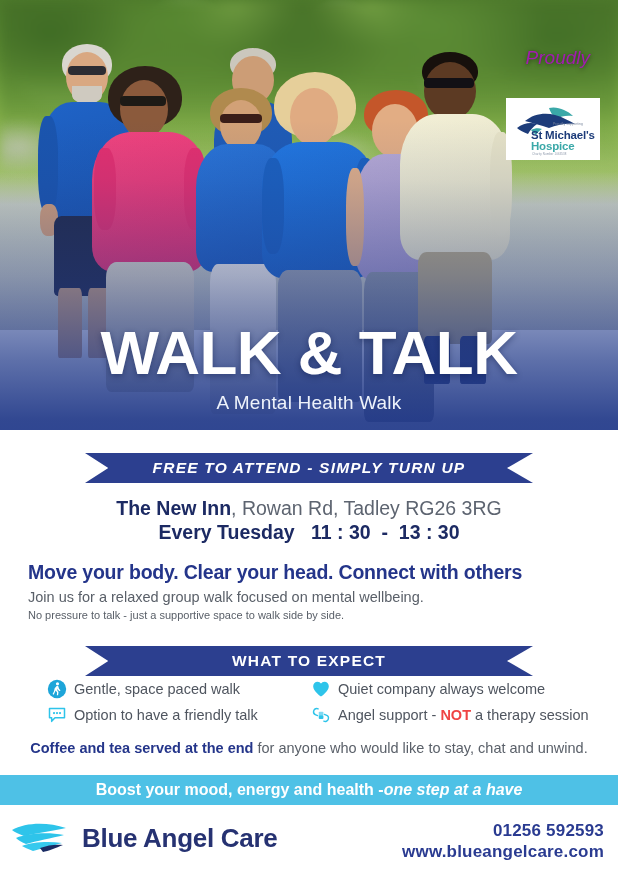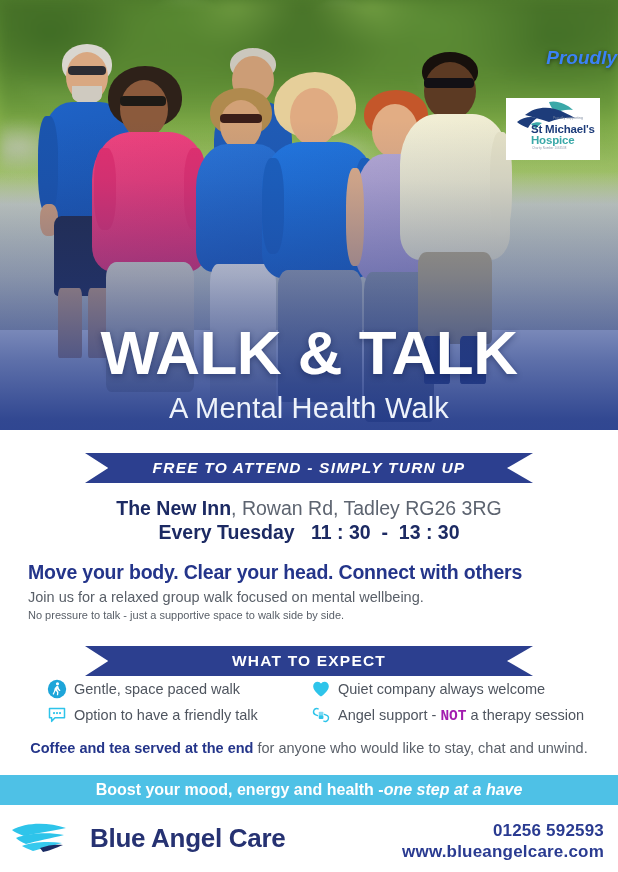--- a/index.html
+++ b/index.html
@@ -109,47 +109,47 @@
     line-height: 1;
     font-weight: 800;
     letter-spacing: -0.5px;
     color: #ffffff;
     text-shadow: 0 2px 6px rgba(10,25,70,.45);
   }
   .hero-sub {
     position: absolute;
     left: 0; top: 392px; width: 618px;
     text-align: center;
-    font-size: 29px;
+    font-size: 19px;
     font-weight: 400;
     color: #eef3fb;
     letter-spacing: .2px;
   }
 
   
   .proudly {
     position: absolute;
-    right: 1px; top: 48px;
+    right: 28px; top: 48px;
     width: 130px;
     text-align: right;
-    color: #3b82f6;
+    color: #a21caf;
     font-style: italic;
-    font-weight: 700;
+    font-weight: 400;
     font-size: 19px;
     line-height: 1.06;
     text-shadow: 0 1px 4px rgba(0,0,0,.5);
     z-index: 6;
   }
   .hospice-card {
     position: absolute;
     right: 18px; top: 98px;
     width: 94px; height: 62px;
     background: #ffffff;
     z-index: 6;
-    display: flex; align-items: flex-start; justify-content: center;
+    display: flex; align-items: flex-end; justify-content: center;
   }
   .hospice-inner { position: relative; width: 88px; height: 56px; }
   .hospice-txt1 {
     position: absolute; left: 22px; top: 25px;
     font-size: 11.5px; font-weight: 700; color: #1d3c7a; letter-spacing: -.2px;
   }
   .hospice-txt2 {
     position: absolute; left: 22px; top: 36px;
     font-size: 11.5px; font-weight: 700; color: #3aa8a8; letter-spacing: -.2px;
   }
@@ -203,21 +203,21 @@
     position: absolute; left: 28px; top: 609px;
     font-size: 11px; color: #5a6069;
   }
 
   
   .expect-item {
     position: absolute;
     display: flex; align-items: center; gap: 7px;
     font-size: 14.5px; color: #4f555f;
   }
-  .expect-item b { color: #a21caf; font-weight: 800; font-family: Liberation Mono, monospace; }
+  .expect-item b { color: #ef4444; font-weight: 800; }
 
   .ico { width: 20px; height: 20px; flex: 0 0 20px; display:block; }
 
   .closing {
     position: absolute; left: 12px; top: 740px; width: 594px;
     text-align: center; font-size: 14.5px; color: #5a6069;
   }
   .closing b { color: #24358a; font-weight: 800; }
 
   
@@ -226,21 +226,21 @@
     width: 618px; height: 30px;
     background: #4ec1e6;
     display: flex; align-items: center; justify-content: center;
     color: #ffffff; font-weight: 800; font-size: 16px;
   }
   .cyanband i { font-style: italic; font-weight: 800; }
 
   
   .bac-logo {
     position: absolute; left: 10px; top: 820px;
-    display: flex; align-items: center; gap: 16px;
+    display: flex; align-items: center; gap: 8px;
   }
   .bac-name {
     font-size: 26px; font-weight: 700; color: #263272; letter-spacing: -.3px;
   }
   .contact {
     position: absolute; right: 14px; top: 820px;
     text-align: right; color: #2a3b91; font-weight: 800;
   }
   .phone { font-size: 17px; line-height: 1.25; letter-spacing: .2px; }
   .web   { font-size: 17px; line-height: 1.25; letter-spacing: .2px; }

